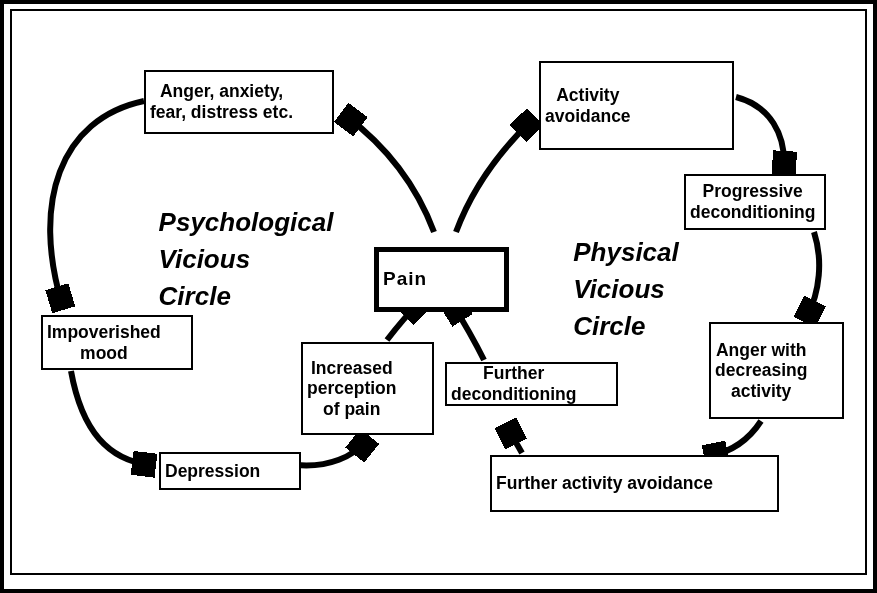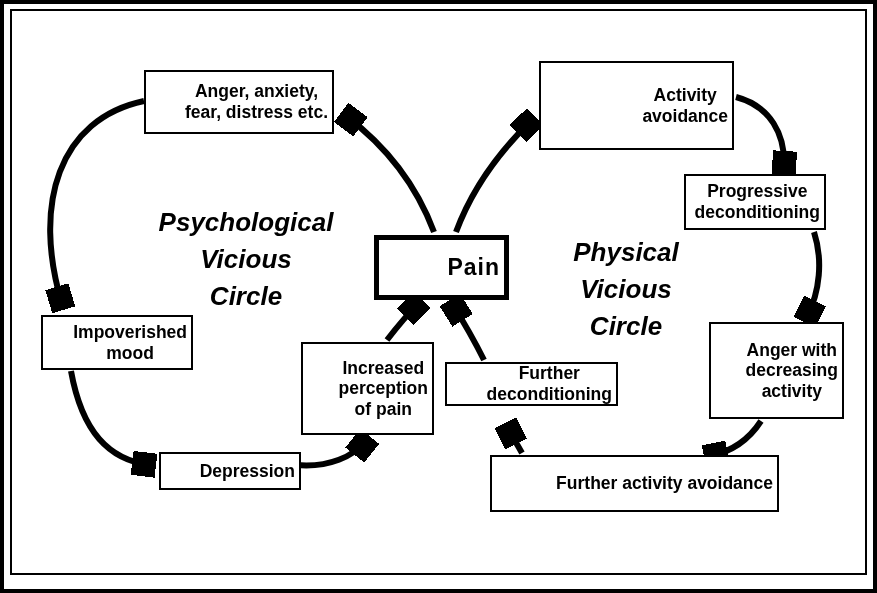--- a/index.html
+++ b/index.html
@@ -35,39 +35,39 @@
     stroke-width: 6;
     stroke-linecap: butt;
   }
   .box {
     position: absolute;
     box-sizing: border-box;
     border: 2.5px solid #000;
     background: #ffffff;
     display: flex;
     align-items: center;
-    justify-content: flex-end;
+    justify-content: flex-start;
     text-align: center;
     font-weight: bold;
     font-size: 17.5px;
     line-height: 1.18;
     color: #000;
   }
   .box .lbl {
     white-space: pre-line;
     padding: 2px 4px;
   }
   .box.pain {
     border-width: 5px;
-    font-size: 23px;
+    font-size: 19px;
     letter-spacing: 1px;
+    margin-top: 12px;
   }
   .circle-label {
     position: absolute;
-    text-align: center;
     font-weight: bold;
     font-style: italic;
     font-size: 26px;
     line-height: 1.42;
     color: #000;
     white-space: pre-line;
     transform: translateX(-50%);
   }
 </style>
 </head>

